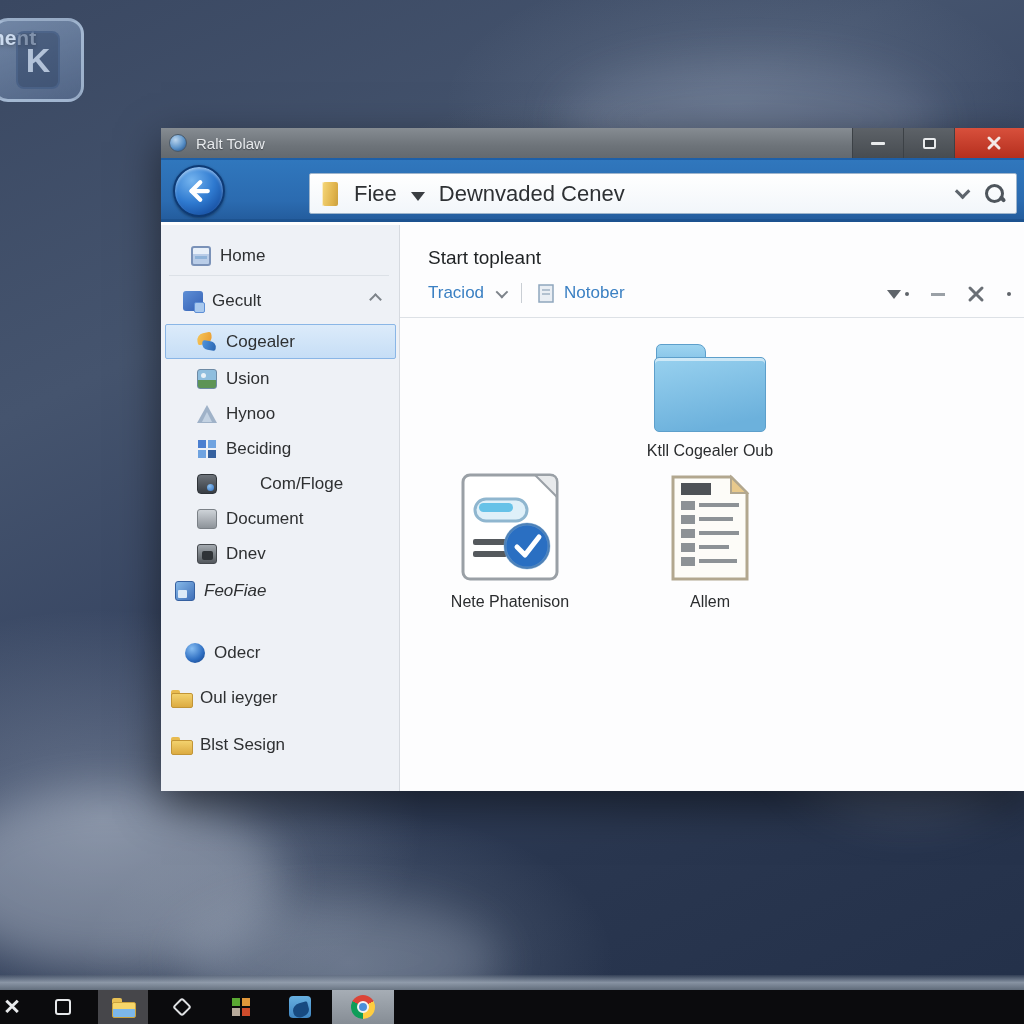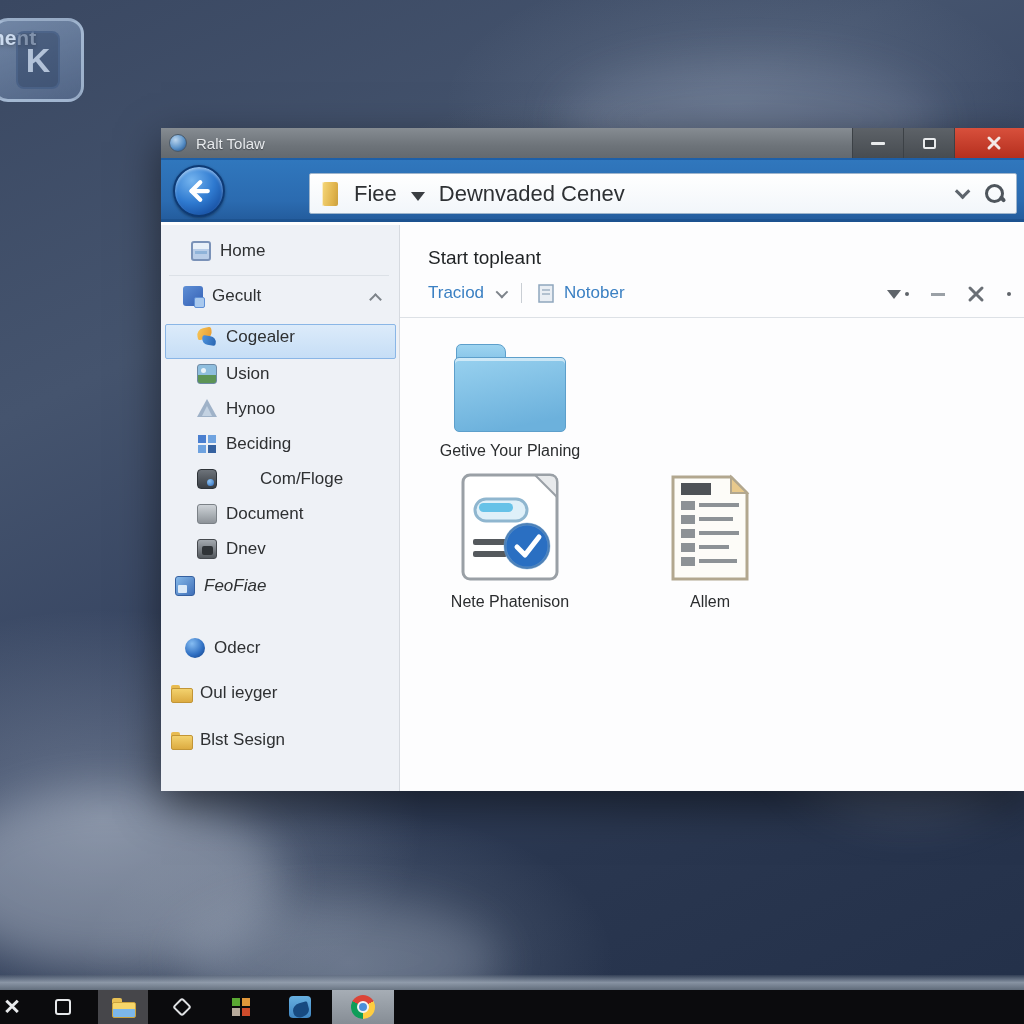--- a/index.html
+++ b/index.html
@@ -94,21 +94,21 @@
   .magnifier { position:relative; width:22px; height:22px; }
   .magnifier::before { content:""; position:absolute; left:1px; top:1px; width:13px; height:13px;
     border:3px solid #4e555c; border-radius:50%; }
   .magnifier::after { content:""; position:absolute; left:15px; top:14px; width:7px; height:4px;
     background:#4e555c; border-radius:2px; transform:rotate(45deg); }
 
   
   .content { position:absolute; left:0; top:97px; right:0; bottom:0; display:flex; }
   .sidebar { position:relative; width:239px; background:#eef1f6; border-right:1px solid #d6dae0; }
   .sb-sep { position:absolute; left:8px; right:10px; top:50px; height:1px; background:#dcе1e7; background:#dce1e7; }
-  .sb-row { position:absolute; height:30px; display:flex; align-items:flex-start; gap:9px;
+  .sb-row { position:absolute; height:30px; display:flex; align-items:center; gap:9px;
     font-size:17px; color:#2e3032; white-space:nowrap; }
   .sb-sel { position:absolute; left:4px; top:99px; width:231px; height:35px;
     background:linear-gradient(#dcebfa,#c6def6); border:1px solid #8ab6e6; border-radius:2px; }
   .sb-chevron { position:absolute; left:210px; top:70px; width:9px; height:9px;
     border-left:2px solid #7d838a; border-top:2px solid #7d838a; transform:rotate(45deg); }
 
   .ic { width:20px; height:20px; position:relative; flex:0 0 20px; }
   .ic-home { border:2px solid #7a92b8; border-radius:3px;
     background:linear-gradient(#e8f0f9 40%, #b9cde8 40%); }
   .ic-home::after { content:""; position:absolute; left:2px; top:8px; right:2px; height:3px; background:#8fb3d9; }
@@ -337,26 +337,26 @@
           </span>
           <span class="tb-dash"></span>
           <svg width="18" height="18" viewBox="0 0 18 18">
             <path d="M3 3 L15 15 M15 3 L3 15" stroke="#6a6f75" stroke-width="3" stroke-linecap="round"></path>
           </svg>
           <span class="tb-dot"></span>
         </div>
 
         <div class="main-sep"></div>
 
-        <div class="tile" style="left:10px; top:119px;">
+        <div class="tile" style="left:210px; top:119px;">
           <div class="bigfolder">
               <div class="tab"></div>
               <div class="body"></div>
             </div>
-          <div class="lbl">Getive Your Planing</div>
+          <div class="lbl">Ktll Cogealer Oub</div>
         </div>
 
         <div class="tile" style="left:10px; top:248px;">
           <svg width="98" height="110" viewBox="0 0 98 110">
             <rect x="2" y="2" width="94" height="104" rx="7" fill="#ffffff" stroke="#9aa0a6" stroke-width="3"></rect>
             <path d="M74 2 L96 24 L96 9 Q96 2 89 2 Z" fill="#e8eaec" stroke="#9aa0a6" stroke-width="2"></path>
             <rect x="14" y="26" width="52" height="22" rx="11" fill="#dff0f9" stroke="#8fb6cf" stroke-width="3"></rect>
             <rect x="18" y="30" width="34" height="9" rx="4.5" fill="#66c2e8"></rect>
             <rect x="12" y="66" width="34" height="6" rx="2" fill="#55595d"></rect>
             <rect x="12" y="78" width="34" height="6" rx="2" fill="#55595d"></rect>

